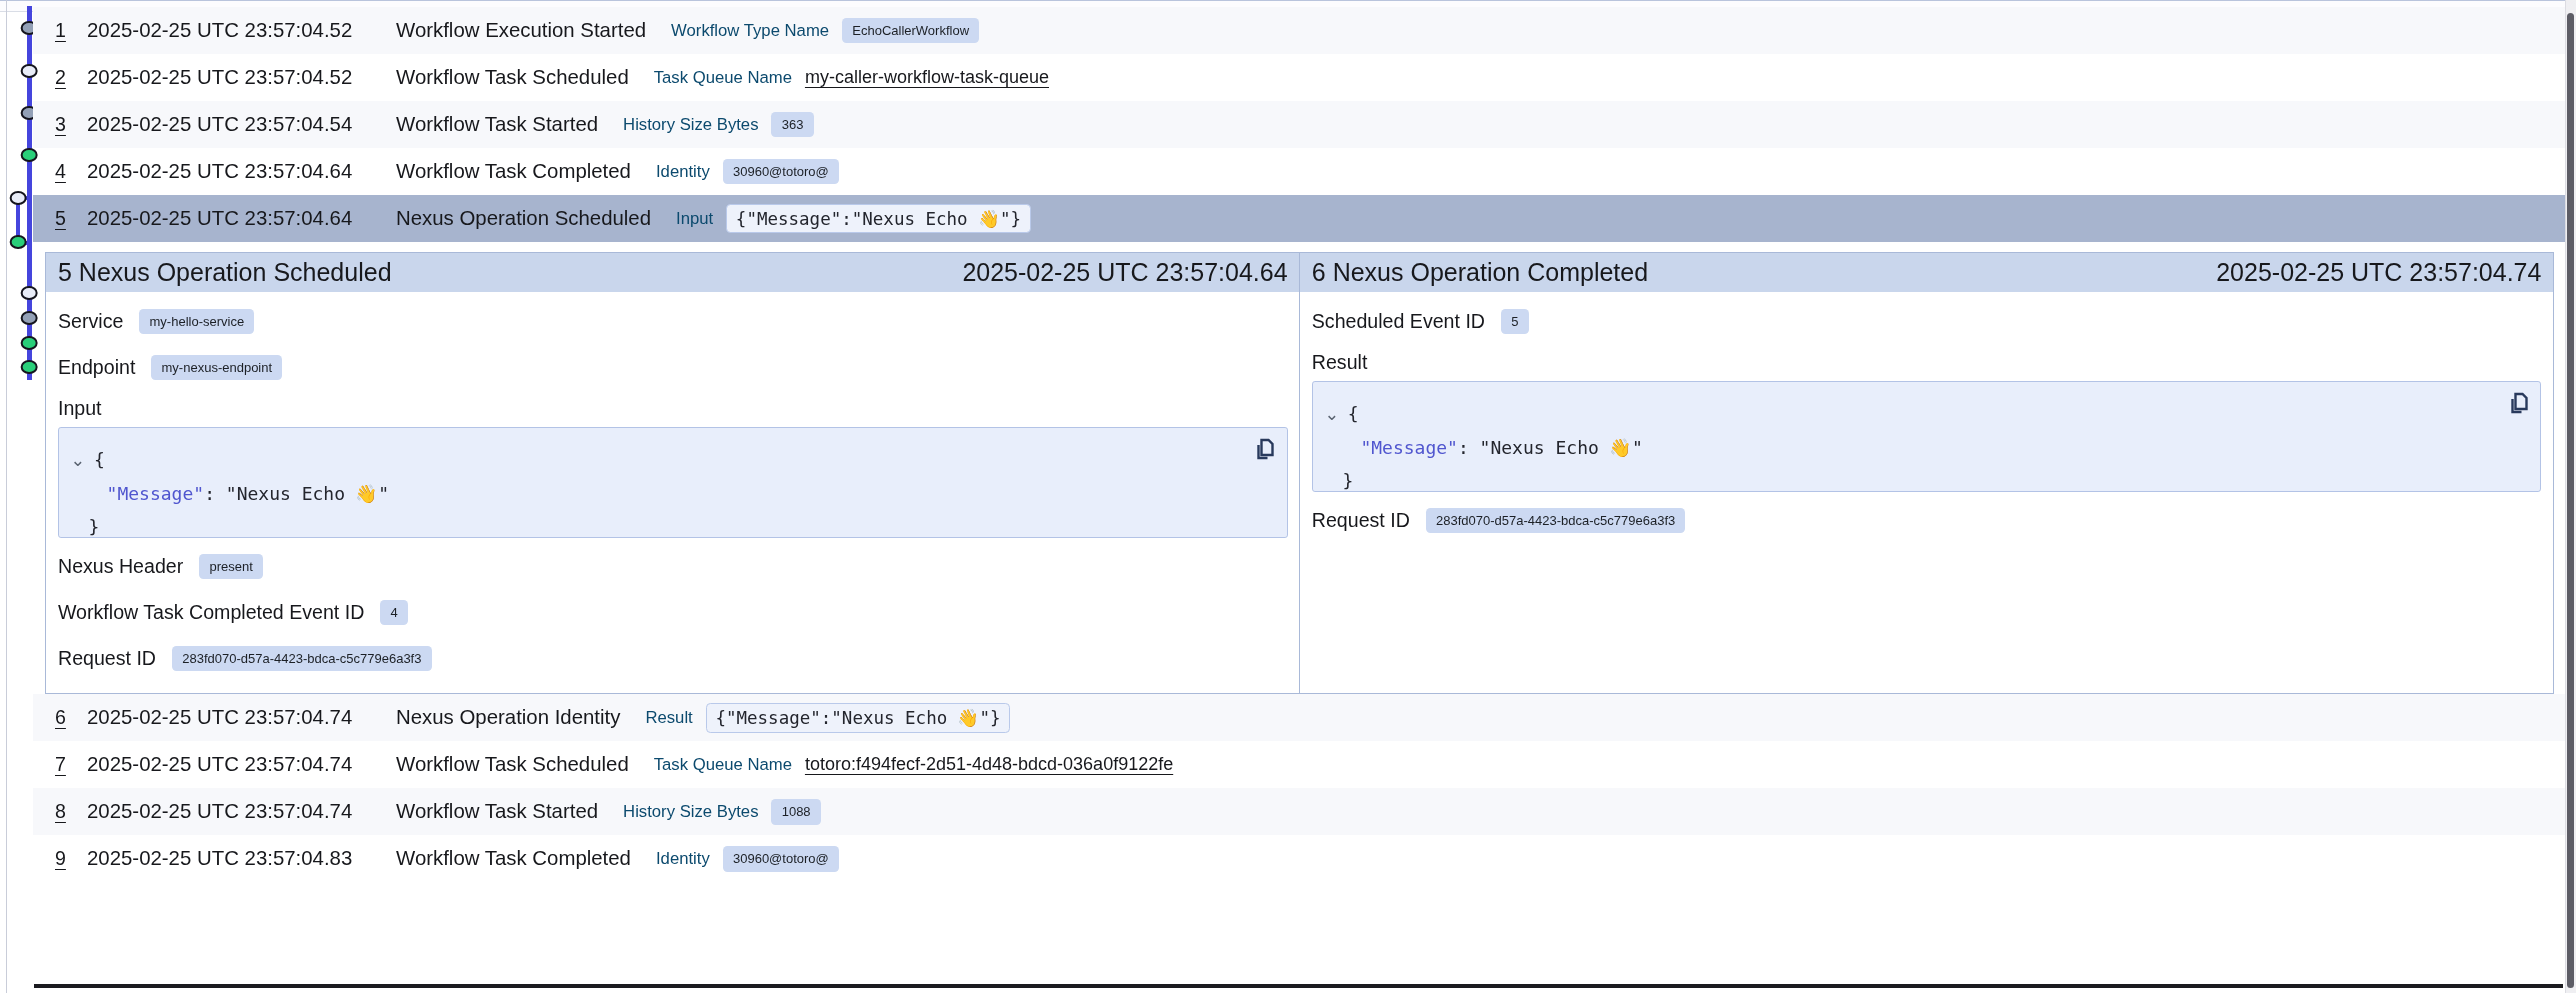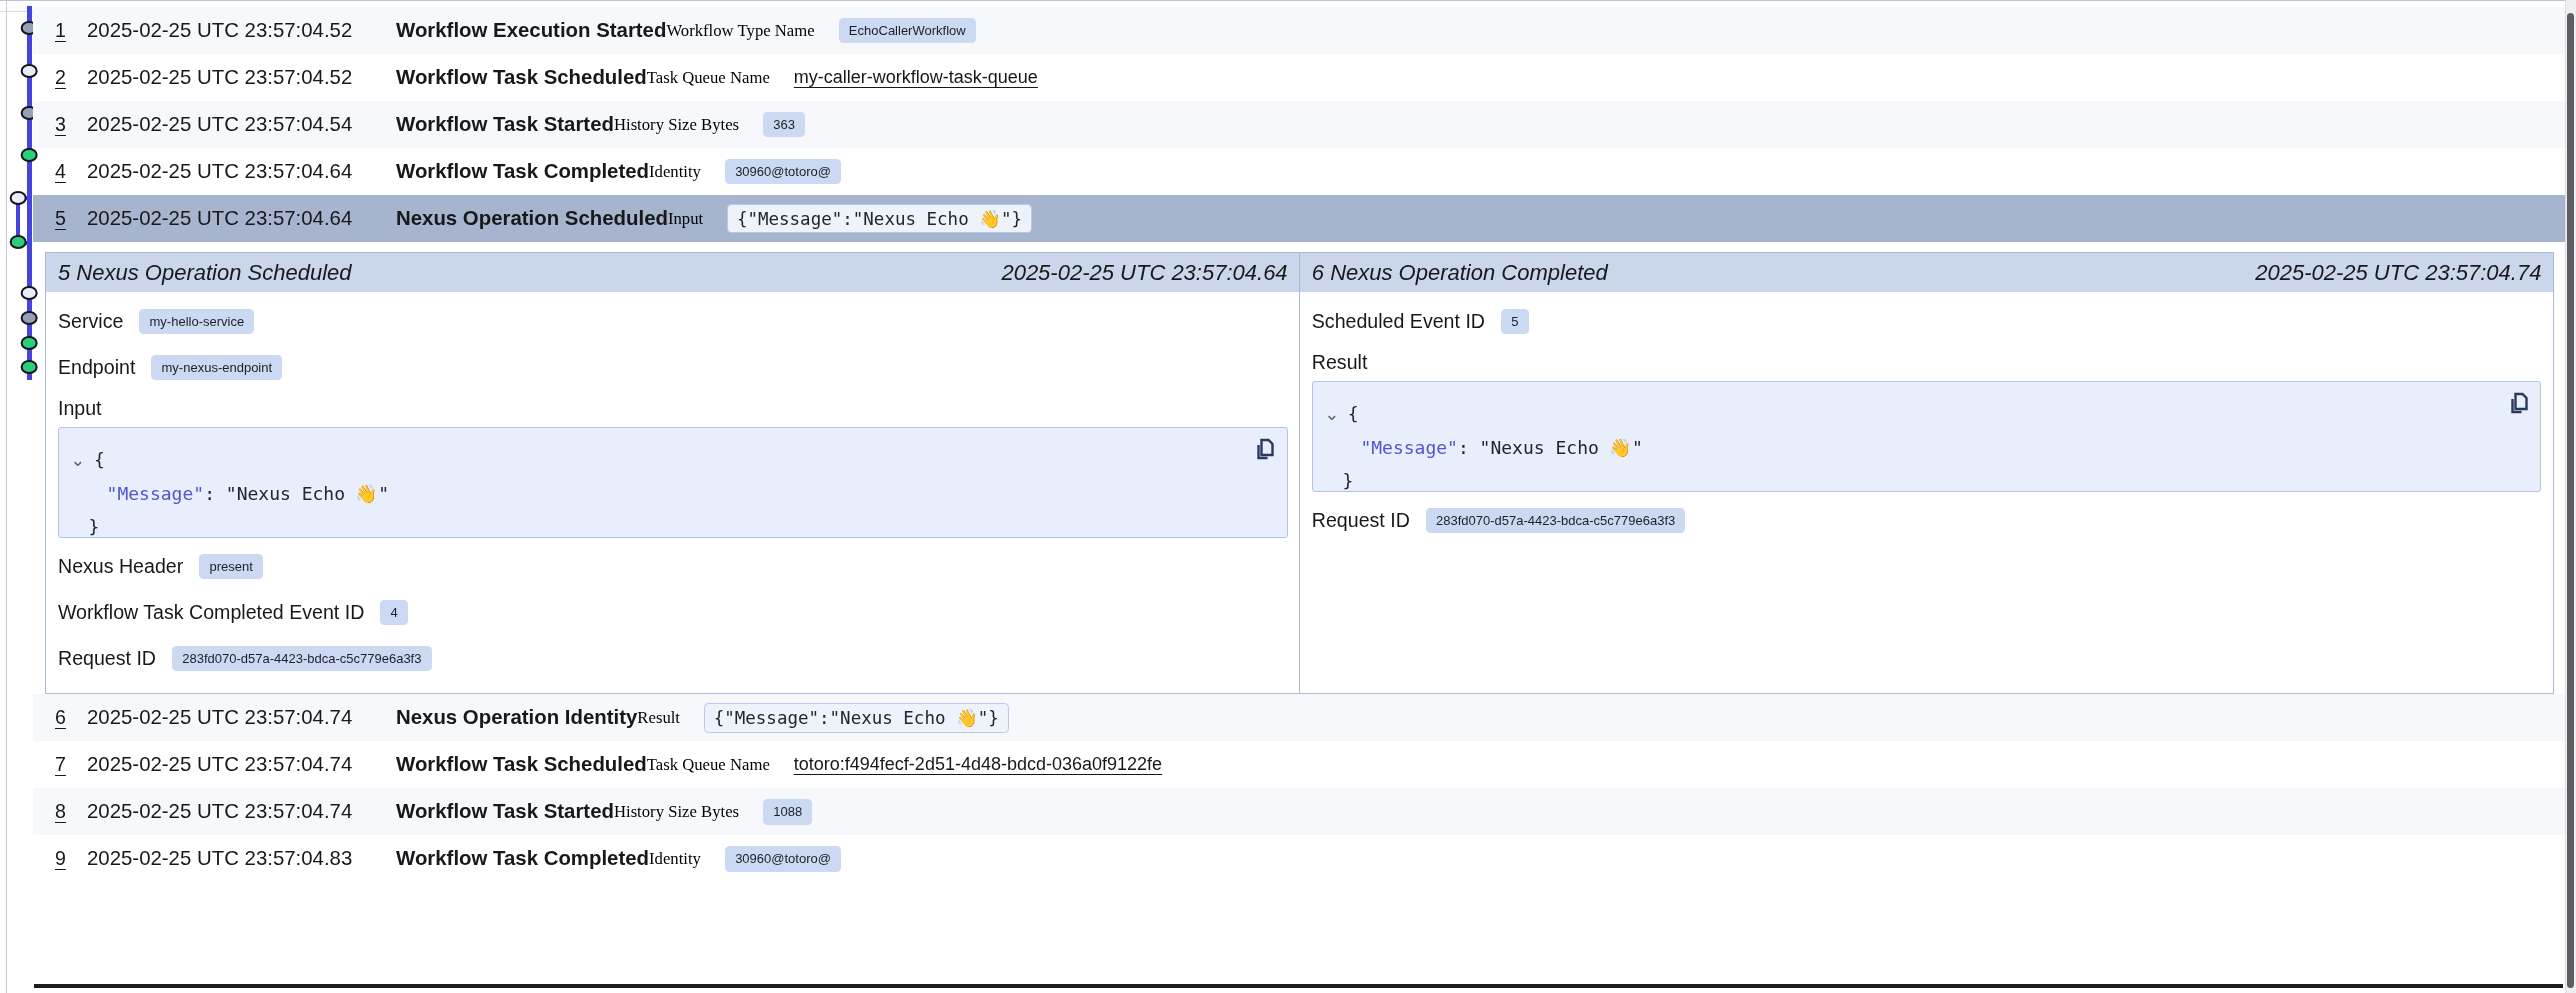--- a/index.html
+++ b/index.html
@@ -28,33 +28,33 @@
   
   .content { position:absolute; left:33px; top:7.3px; width:2532px; }
 
   .event-row { height:47px; display:flex; align-items:center; padding-left:22px;
                box-sizing:border-box; font-size:20.4px; white-space:nowrap; }
   .event-row.shaded   { background:#f7f8fb; }
   .event-row.selected { background:#a7b4ce; }
   .enum  { width:32px; flex:0 0 32px; font-size:19.6px; color:#17181c;
            text-decoration:underline; text-underline-offset:3.6px; }
   .etime { width:309px; flex:0 0 309px; }
-  .ename { font-weight:700; }
-  .eattr-label { font-size:16.7px; color:#000000; margin-right:24px;font-family:Liberation Serif, serif; }
+  .ename { font-weight:400; margin-right:25px; }
+  .eattr-label { font-size:16.7px; color:#0c4a6e; margin-right:13px; }
   .badge { background:#ccd9f2; border-radius:4.4px; padding:5.1px 10.2px; font-size:13px; color:#1c2026; }
   .rlink { color:#17181c; text-decoration:underline; text-underline-offset:3.6px; font-size:18px; }
   .code-badge { background:#eef2fb; border:1.5px solid #b9c9ea; border-radius:4.4px; padding:3.6px 8.7px;
                 font-family:"DejaVu Sans Mono", monospace; font-size:17.5px; color:#23252d; }
 
   
   .details { display:flex; margin:10.2px 11px 0 12.4px; border:1.5px solid #a9b9d8; }
   .panel { flex:1 1 0; min-width:0; display:flex; flex-direction:column; background:#fff; }
   .panel + .panel { border-left:1.5px solid #a9b9d8; }
   .panel-header { height:39px; flex:0 0 39px; background:#c9d6ec; display:flex; align-items:center;
-                  justify-content:space-between; padding:0 11.6px; font-size:22px;font-style:italic; }
+                  justify-content:space-between; padding:0 11.6px; font-size:25px; }
   .panel-body { flex:1 1 auto; padding:5.8px 11.6px 11.6px; }
   .field-row { min-height:46px; display:flex; align-items:center; gap:16px; font-size:19.6px; }
   .json-label { height:31px; display:flex; align-items:center; font-size:19.6px; margin-top:2.9px; }
   .codeblock { position:relative; height:111px; box-sizing:border-box; background:#e8eefb;
                border:1.5px solid #b3c3e6; border-radius:2.9px; margin:2.9px 0 5.8px;
                padding:14.5px 11.6px 0 11.6px; font-family:"DejaVu Sans Mono", monospace;
                font-size:18px; color:#23252d; line-height:33px; white-space:nowrap; }
   .chev { color:#5b6472; font-family:"Liberation Sans", sans-serif; font-size:17.5px;
           margin-right:8.7px; cursor:pointer; }
   .jkey { color:#5056cf; }

